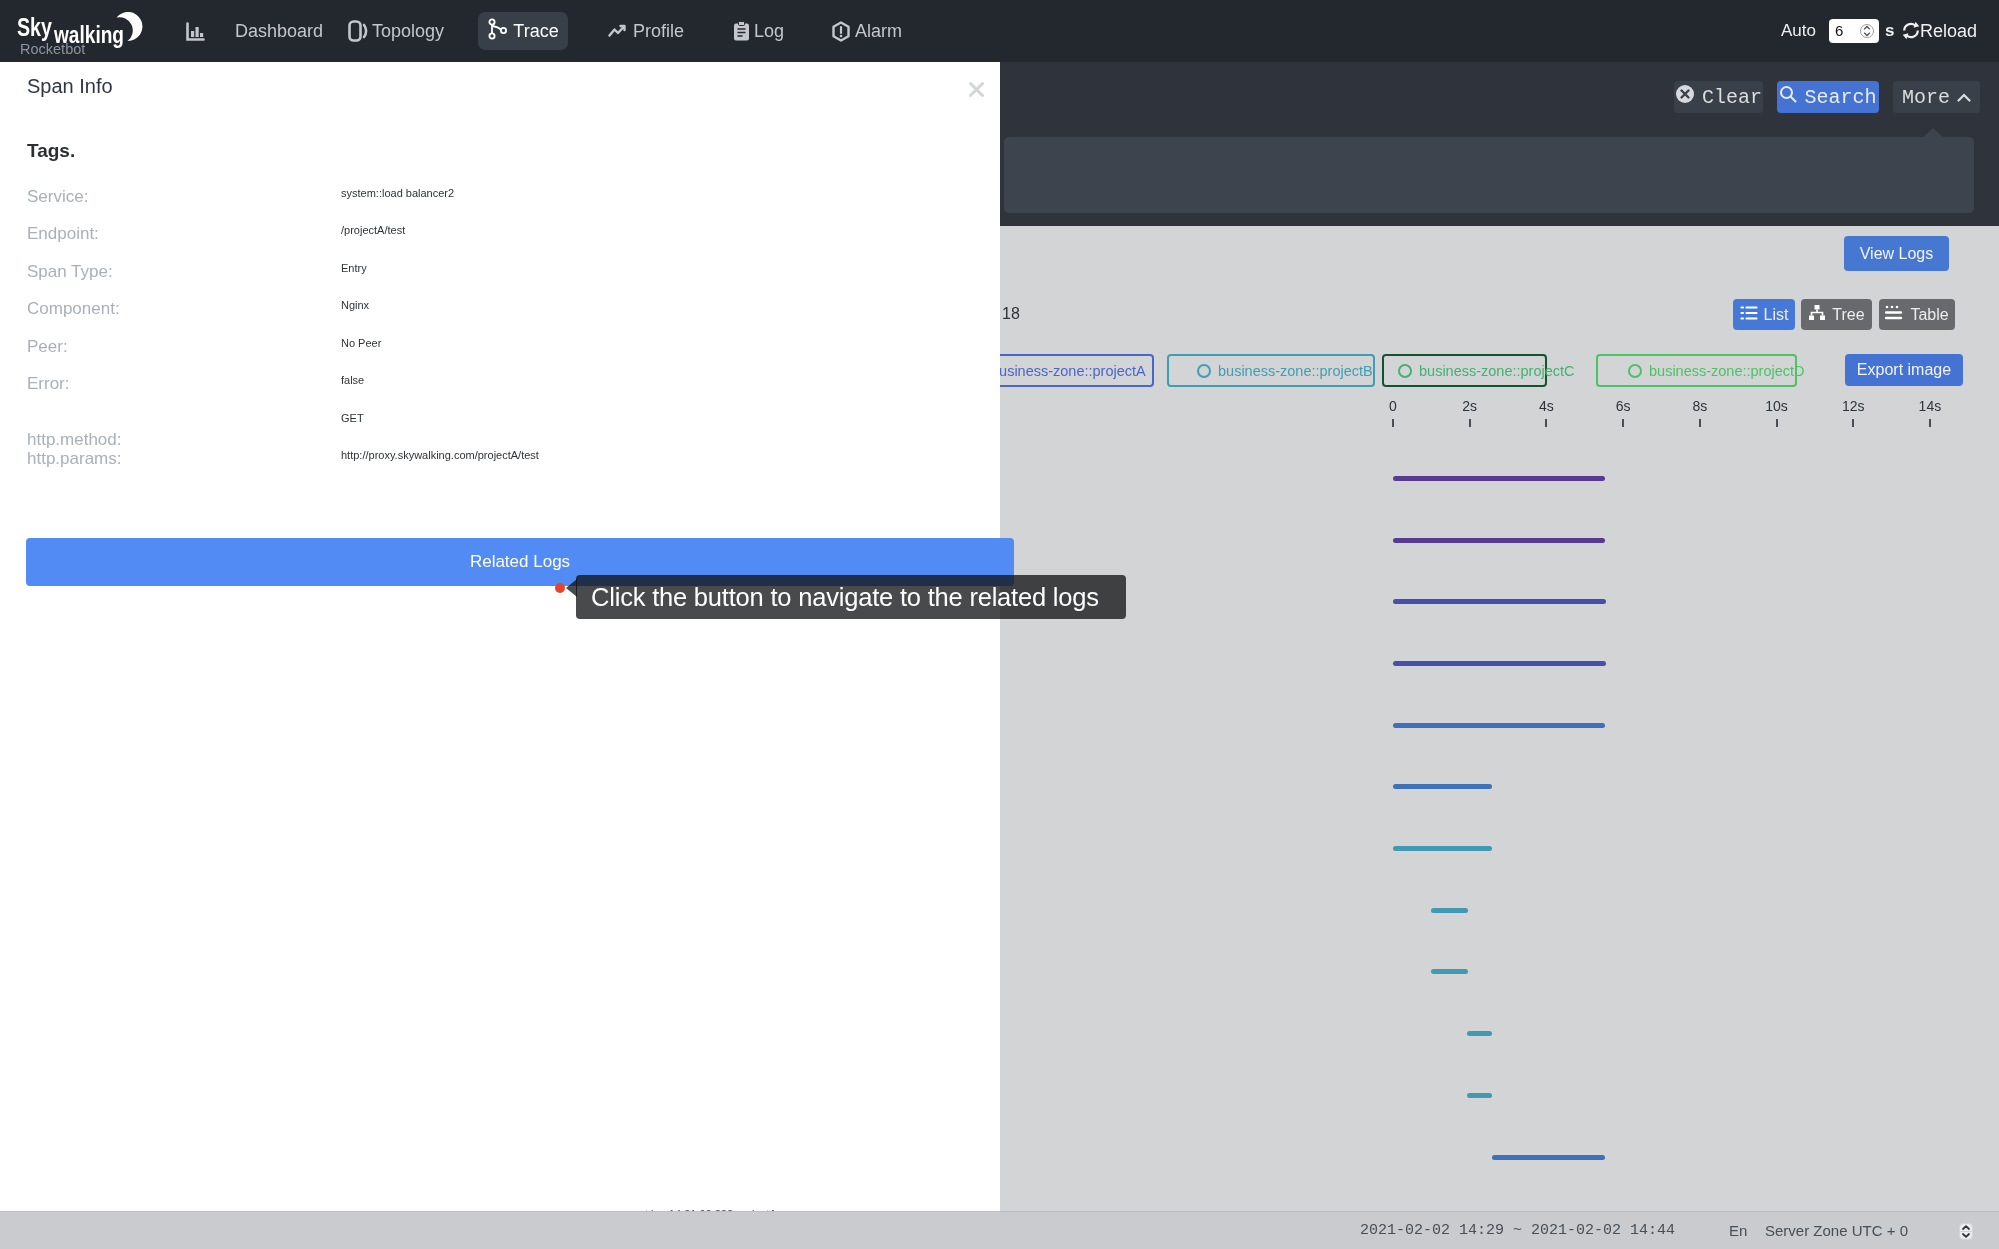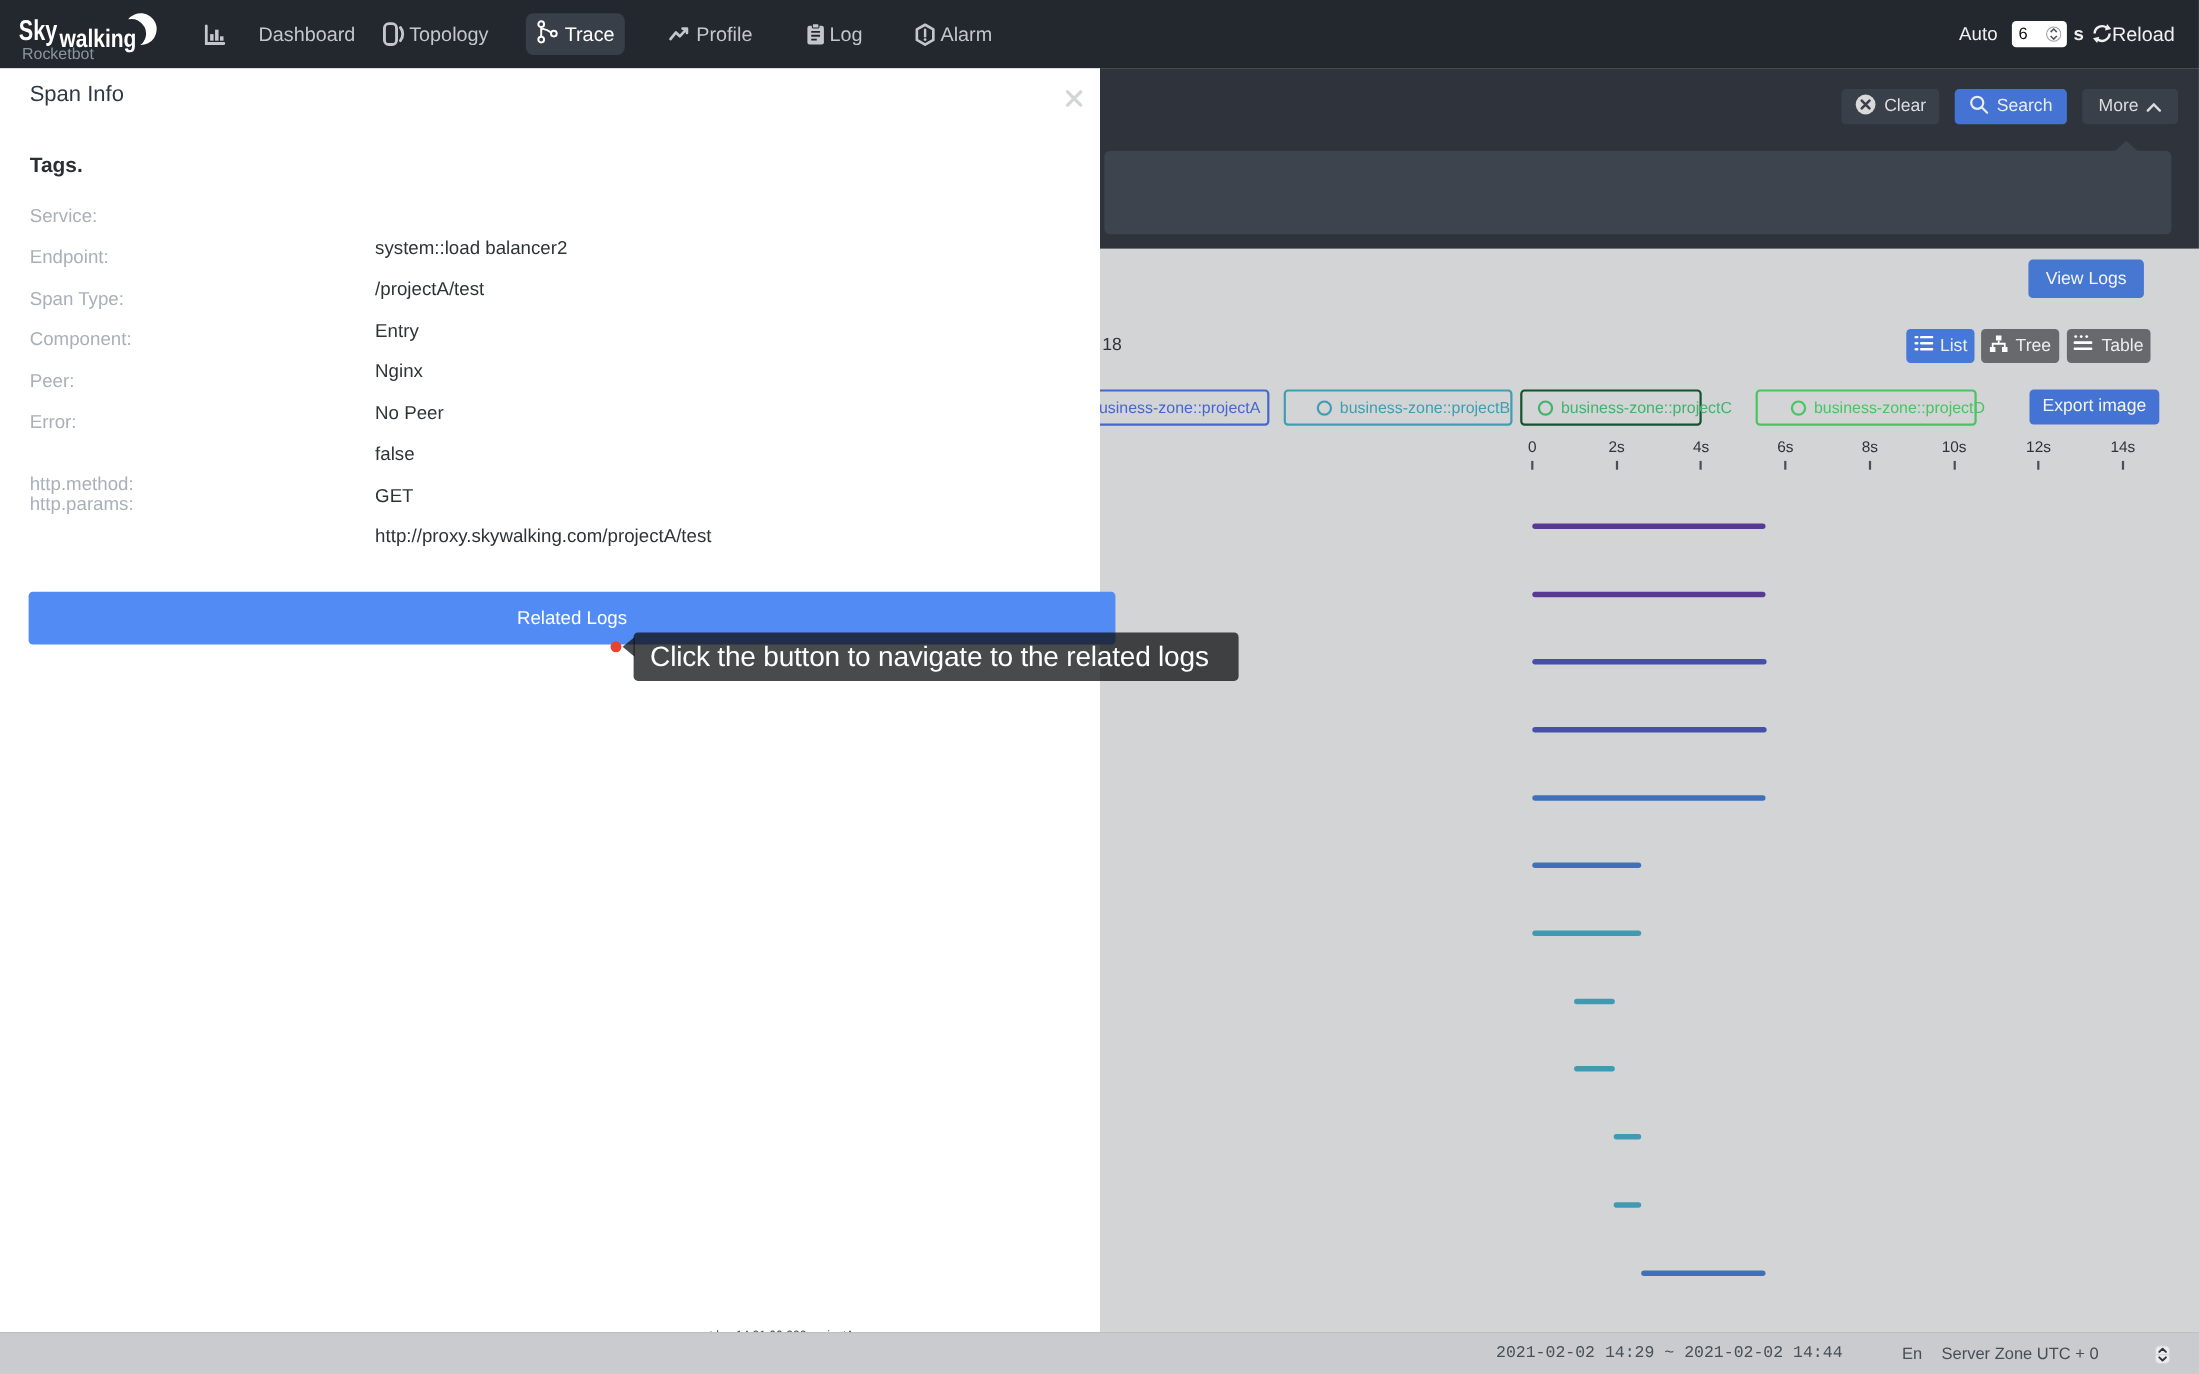--- a/index.html
+++ b/index.html
@@ -11,42 +11,42 @@
   .navitem { position:absolute; top:0; height:62px; display:flex; align-items:center; gap:4px;
              color:#c3c7cd; font-size:18px; }
   .navitem svg { display:block; }
   #tracetab { position:absolute; left:478px; top:12px; width:90px; height:38px; background:#393f48;
               border-radius:7px; display:flex; align-items:center; justify-content:center; gap:5px;
               color:#fff; font-size:18px; }
 
   
   #subhead { position:absolute; left:0; top:62px; width:1999px; height:164px; background:#2e333c; z-index:1; }
   .dbtn { position:absolute; top:19px; height:32px; border-radius:4px; display:flex; align-items:center;
-          justify-content:center; gap:7px; font-size:16px; color:#dcdde0; background:#3a4049; }
+          justify-content:center; gap:7px; font-size:20px; color:#dcdde0; background:#3a4049;font-family:Liberation Mono, monospace; }
   #ddpanel { position:absolute; left:1004px; top:75px; width:970px; height:76px; background:#3e444e; border-radius:5px; }
   #ddnotch { position:absolute; left:1922px; top:66px; width:0; height:0;
              border-left:11px solid transparent; border-right:11px solid transparent; border-bottom:10px solid #3e444e; }
 
   
   #content { position:absolute; left:0; top:226px; width:1999px; height:985px; background:#d2d4d6; z-index:0; }
   .bluebtn { position:absolute; background:#4678d2; color:#f2f3f5; border-radius:4px;
              display:flex; align-items:center; justify-content:center; font-size:16px; }
   .viewbtn { position:absolute; height:31px; border-radius:4px; display:flex; align-items:center;
              justify-content:center; gap:6px; color:#eceded; font-size:16px; }
   .chip { position:absolute; top:128px; height:33px; border-radius:4px; display:flex; align-items:center;
           font-size:14.5px; background:transparent; white-space:nowrap; }
   .chip .ring { width:14px; height:14px; border-radius:50%; margin-right:7px; flex:none; }
   .tick { position:absolute; width:2px; height:8px; background:#4a4f55; }
   .tlabel { position:absolute; font-size:14px; color:#2e3338; transform:translateX(-50%); }
   .bar { position:absolute; height:5px; border-radius:2.5px; }
 
   
   #panel { position:absolute; left:0; top:62px; width:1000px; height:1149px; background:#ffffff; z-index:10; }
   .lbl { position:absolute; left:27px; font-size:17px; color:#a9b0b9; }
-  .val { position:absolute; left:341px; font-size:17px; color:#2e3337;margin-top:29px; }
+  .val { position:absolute; left:341px; font-size:11px; color:#2e3337; }
 
   
   #reddot { position:absolute; left:555px; top:583px; width:10px; height:10px; border-radius:50%;
             background:#e8432e; z-index:30; }
   #tip { position:absolute; left:576px; top:575px; width:550px; height:44px; background:rgba(16,17,19,0.76);
          border-radius:4px; z-index:25; display:flex; align-items:center; }
   #tip .txt { color:#fff; font-size:25.5px; margin-left:15px; white-space:nowrap; letter-spacing:-0.2px; }
   #tipnotch { position:absolute; left:566px; top:579px; width:0; height:0; z-index:25;
               border-top:9px solid transparent; border-bottom:9px solid transparent;
               border-right:11px solid rgba(16,17,19,0.76); }

